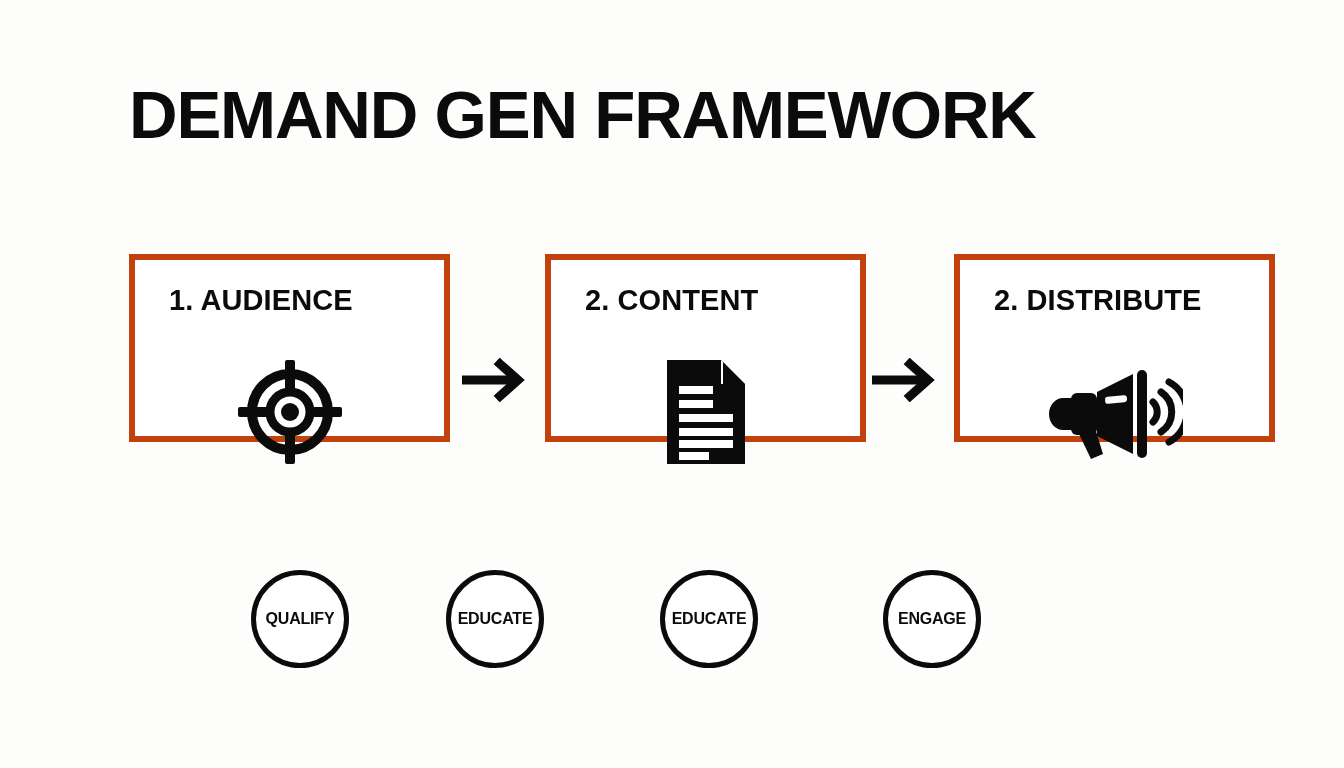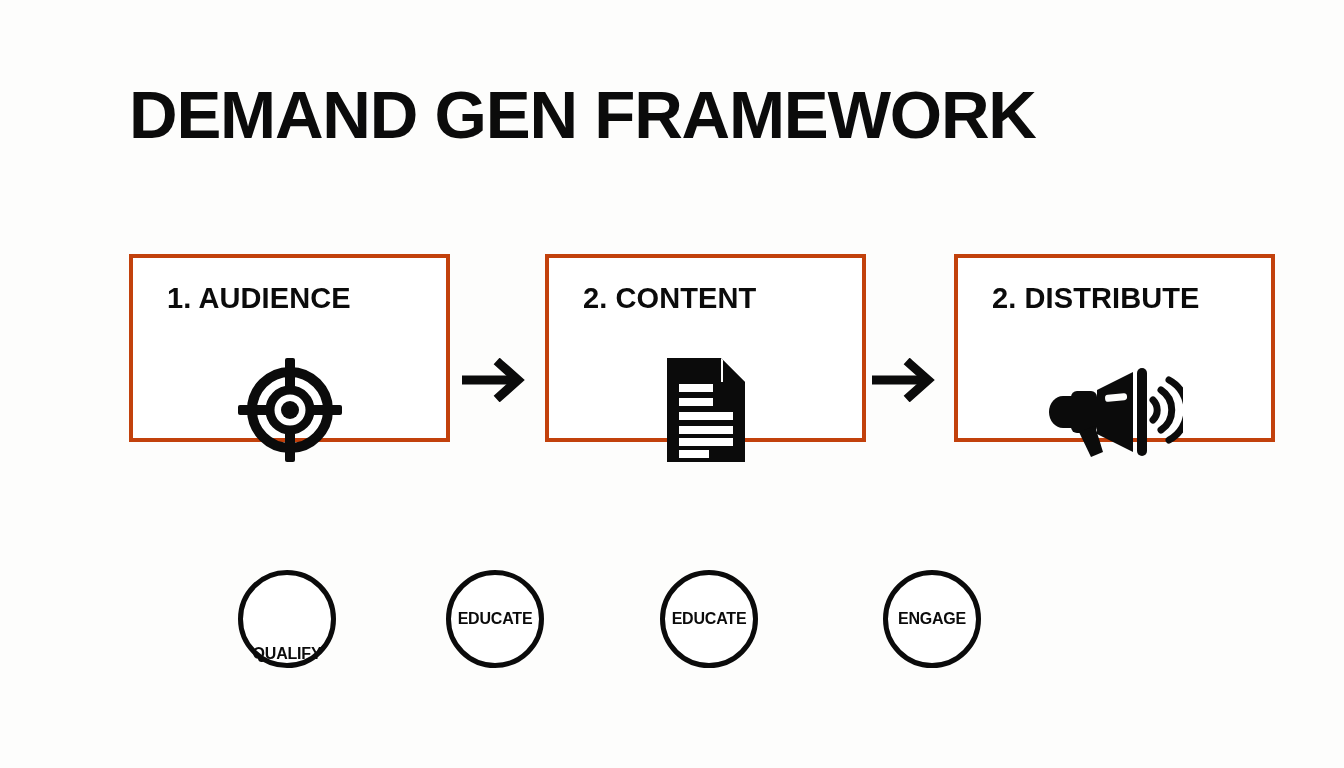--- a/index.html
+++ b/index.html
@@ -37,21 +37,21 @@
     transform: scaleX(1.02);
     transform-origin: left center;
   }
 
   
   .stage-box {
     position: absolute;
     top: 254px;
     width: 321px;
     height: 188px;
-    border: 4px solid #c2410c;
+    border: 6px solid #c2410c;
     background: #ffffff;
     box-sizing: border-box;
   }
   #stage-box-1 { left: 104px; }
   #stage-box-2 { left: 520px; }
   #stage-box-3 { left: 929px; }
 
   .stage-label {
     position: absolute;
     top: 24px;
@@ -91,21 +91,21 @@
     width: 98px;
     height: 98px;
     border: 5px solid #0b0b0b;
     border-radius: 50%;
     background: #ffffff;
     box-sizing: border-box;
     display: flex;
     align-items: center;
     justify-content: center;
   }
-  #circle-1 { left: 213px; align-items: flex-end; }
+  #circle-1 { left: 226px; }
   #circle-2 { left: 421px; }
   #circle-3 { left: 635px; }
   #circle-4 { left: 858px; }
 
   .pill-label {
     font-size: 16px;
     font-weight: 700;
     letter-spacing: -0.2px;
     color: #0b0b0b;
     white-space: nowrap;

